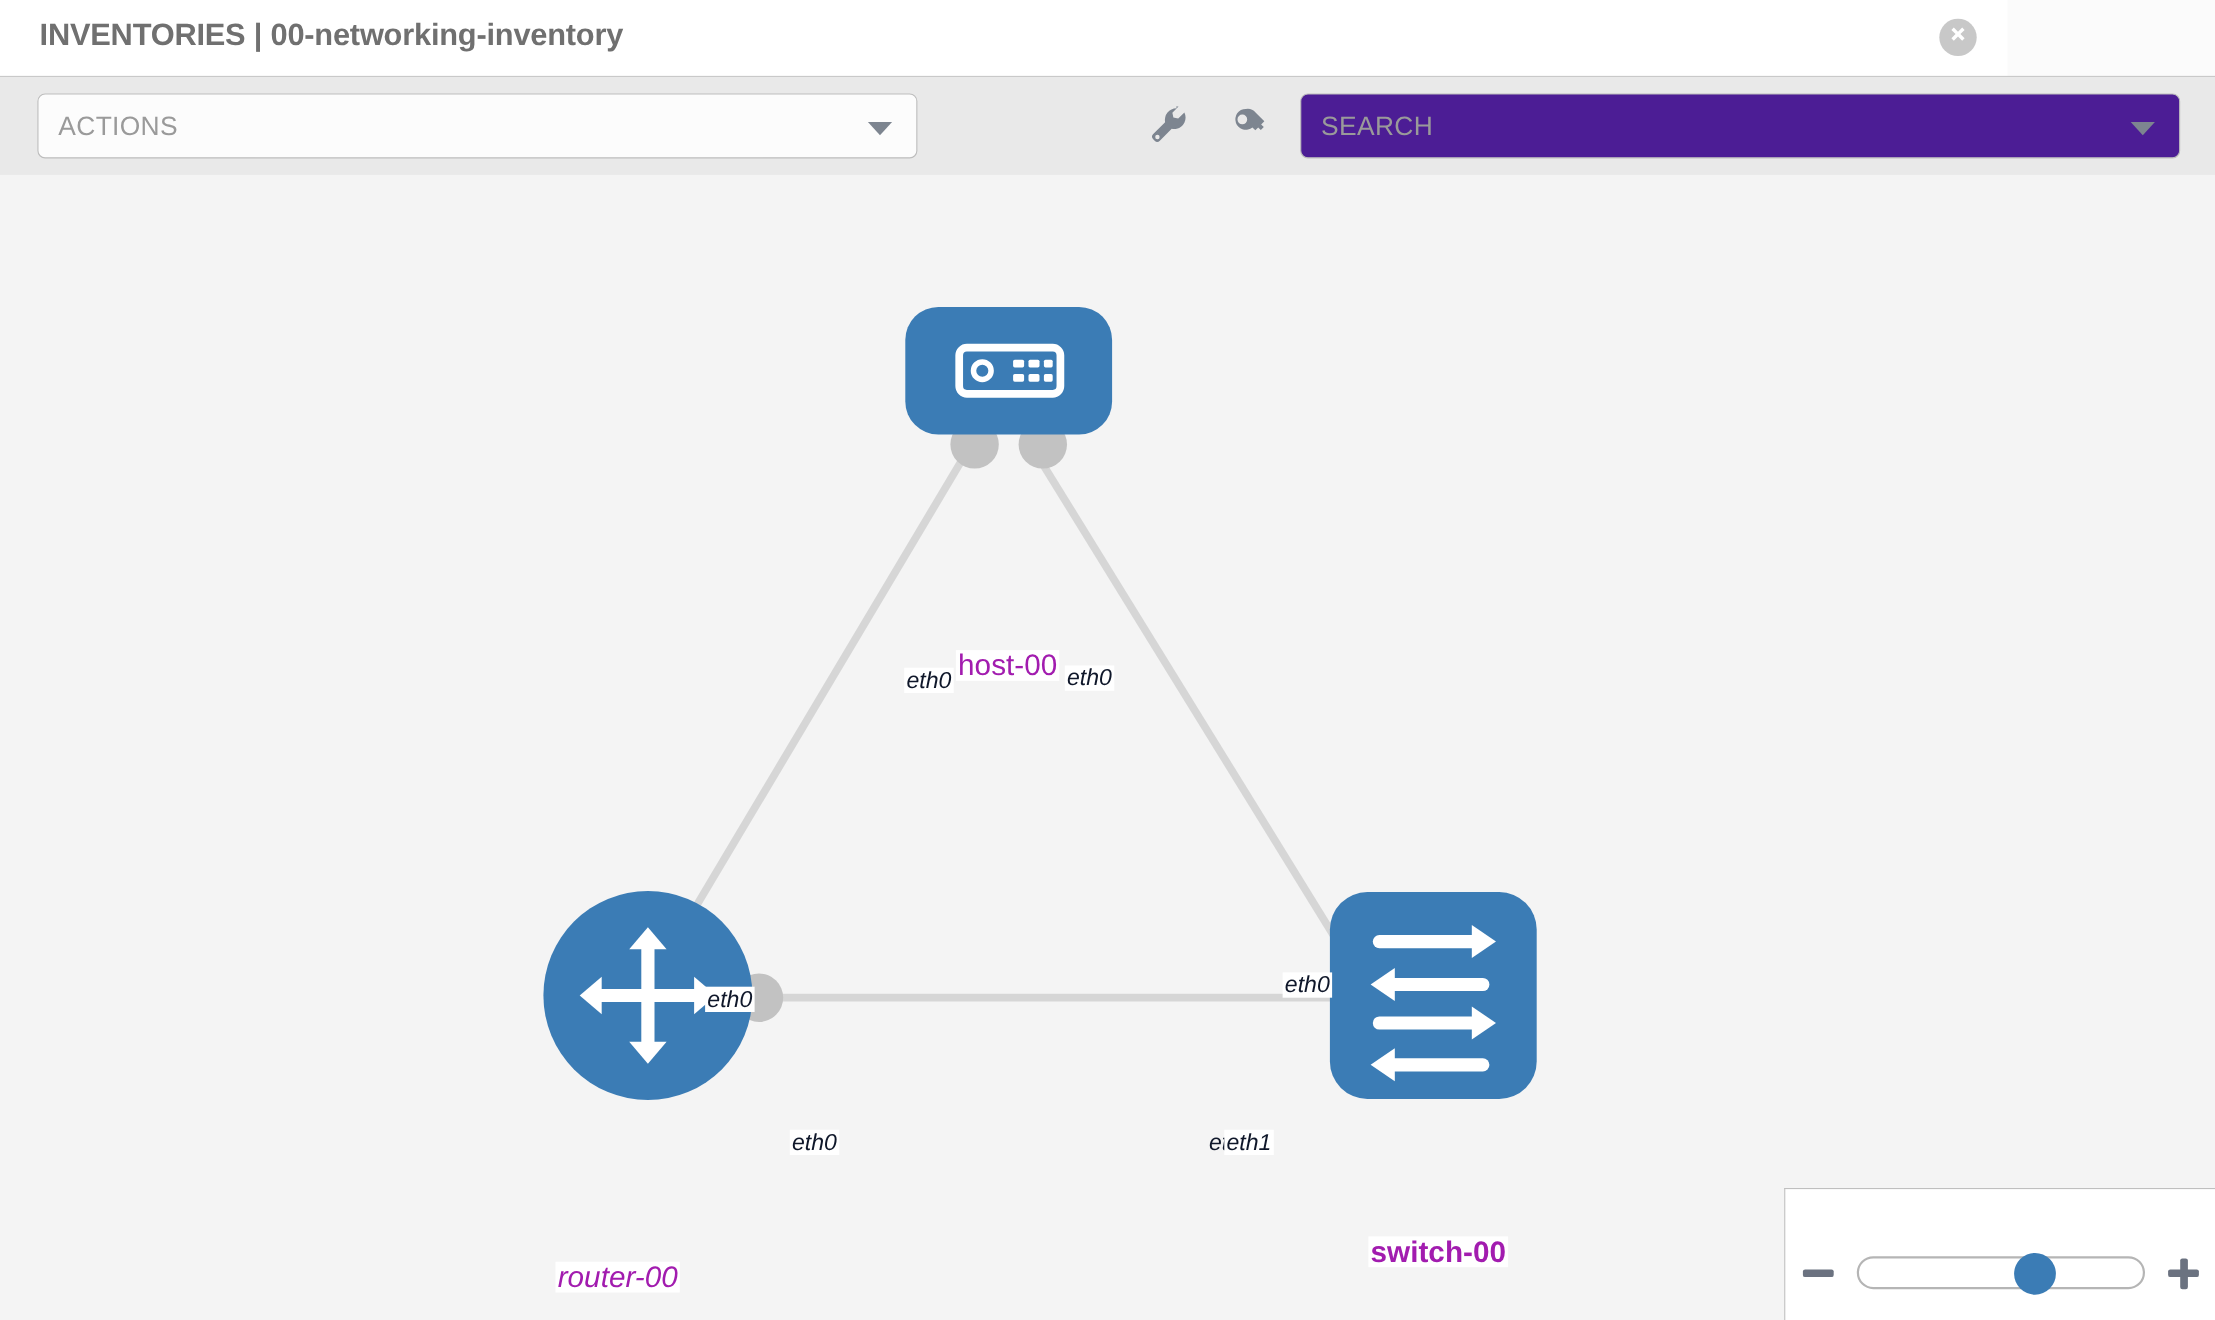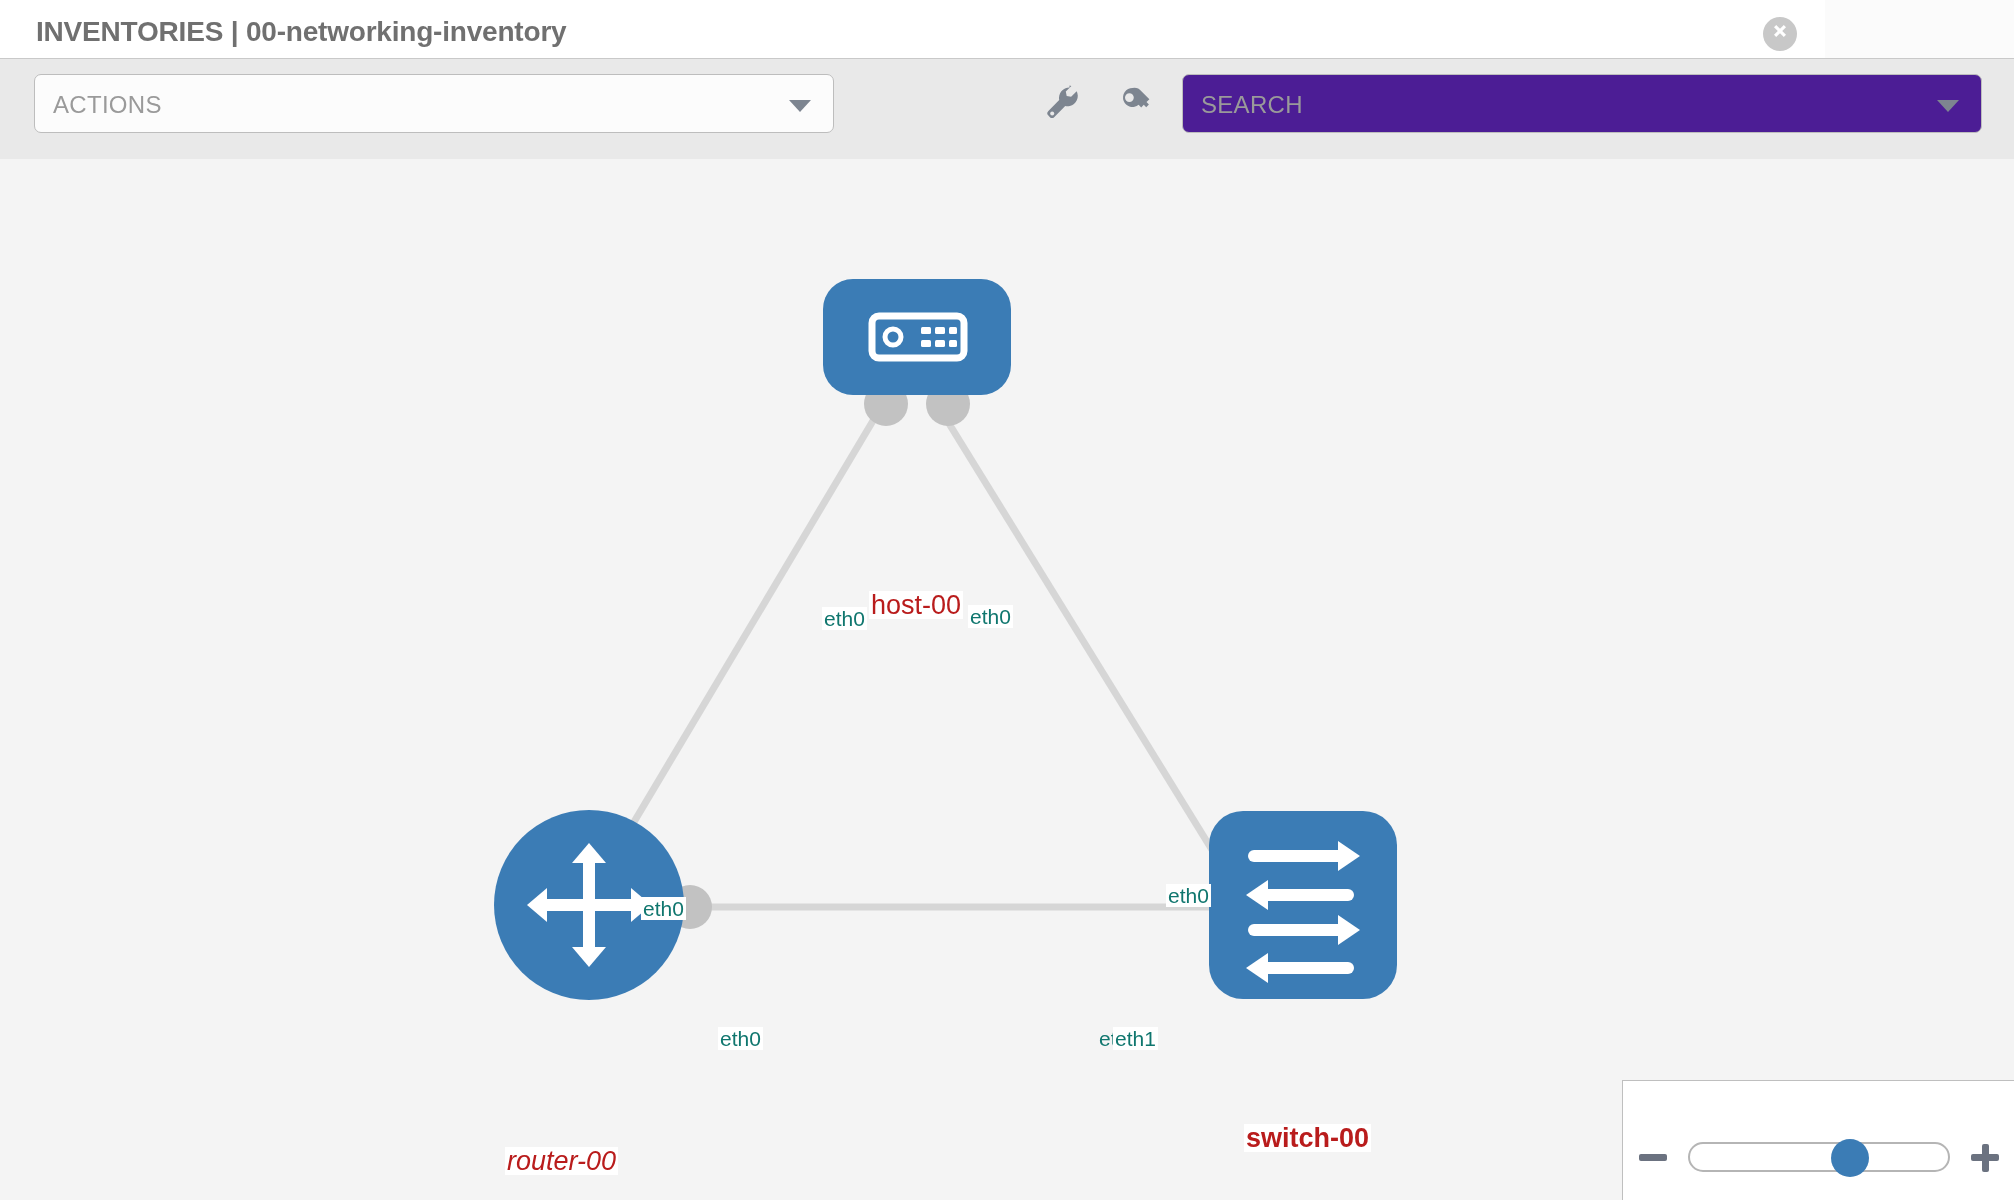--- a/index.html
+++ b/index.html
@@ -23,21 +23,21 @@
   }
   .close-btn {
     position: absolute; right: 28px; top: 17px;
     width: 34px; height: 34px; border-radius: 50%;
     background: #c8c8c8; cursor: pointer;
   }
   .close-btn svg { display: block; }
 
   
   .toolbar {
-    position: absolute; left: 0; top: 58px; width: 2014px; height: 109px;
+    position: absolute; left: 0; top: 69px; width: 2014px; height: 109px;
     background: #e9e9e9;
     border-top: 1px solid #c9c9c9;
     border-bottom: 5px solid #be185d;
   }
   .actions-select {
     position: absolute; left: 34px; top: 15px;
     width: 800px; height: 59px;
     background: #fcfcfc;
     border: 1px solid #bdbdbd; border-radius: 7px;
     cursor: pointer;
@@ -73,30 +73,30 @@
   
   .canvas {
     position: absolute; left: 0; top: 159px;
     width: 2014px; height: 1041px;
     background: #f4f4f4;
     overflow: hidden;
   }
   .topo-svg { position: absolute; left: 0; top: 0; }
   .node-label {
     position: absolute; white-space: nowrap;
-    font-size: 27px; color: #b91c1c;
+    font-size: 27px; color: #a21caf;
     background: #ffffff;
     padding: 0 2px;
     line-height: 1.05;
   }
   .edge-label {
     position: absolute; white-space: nowrap;
-    font-size: 21px; color: #0f766e;
-    background: #ffffff;
-    padding: 0 2px; line-height: 1.1;
+    font-size: 21px; color: #0f172a;
+    background: #ffffff;
+    padding: 0 2px; line-height: 1.1; font-style: italic;
   }
 
   
   .zoom-panel {
     position: absolute; left: 1622px; top: 1080px;
     width: 392px; height: 120px;
     background: #ffffff;
     border-top: 1px solid #bfbfbf;
     border-left: 1px solid #bfbfbf;
   }

